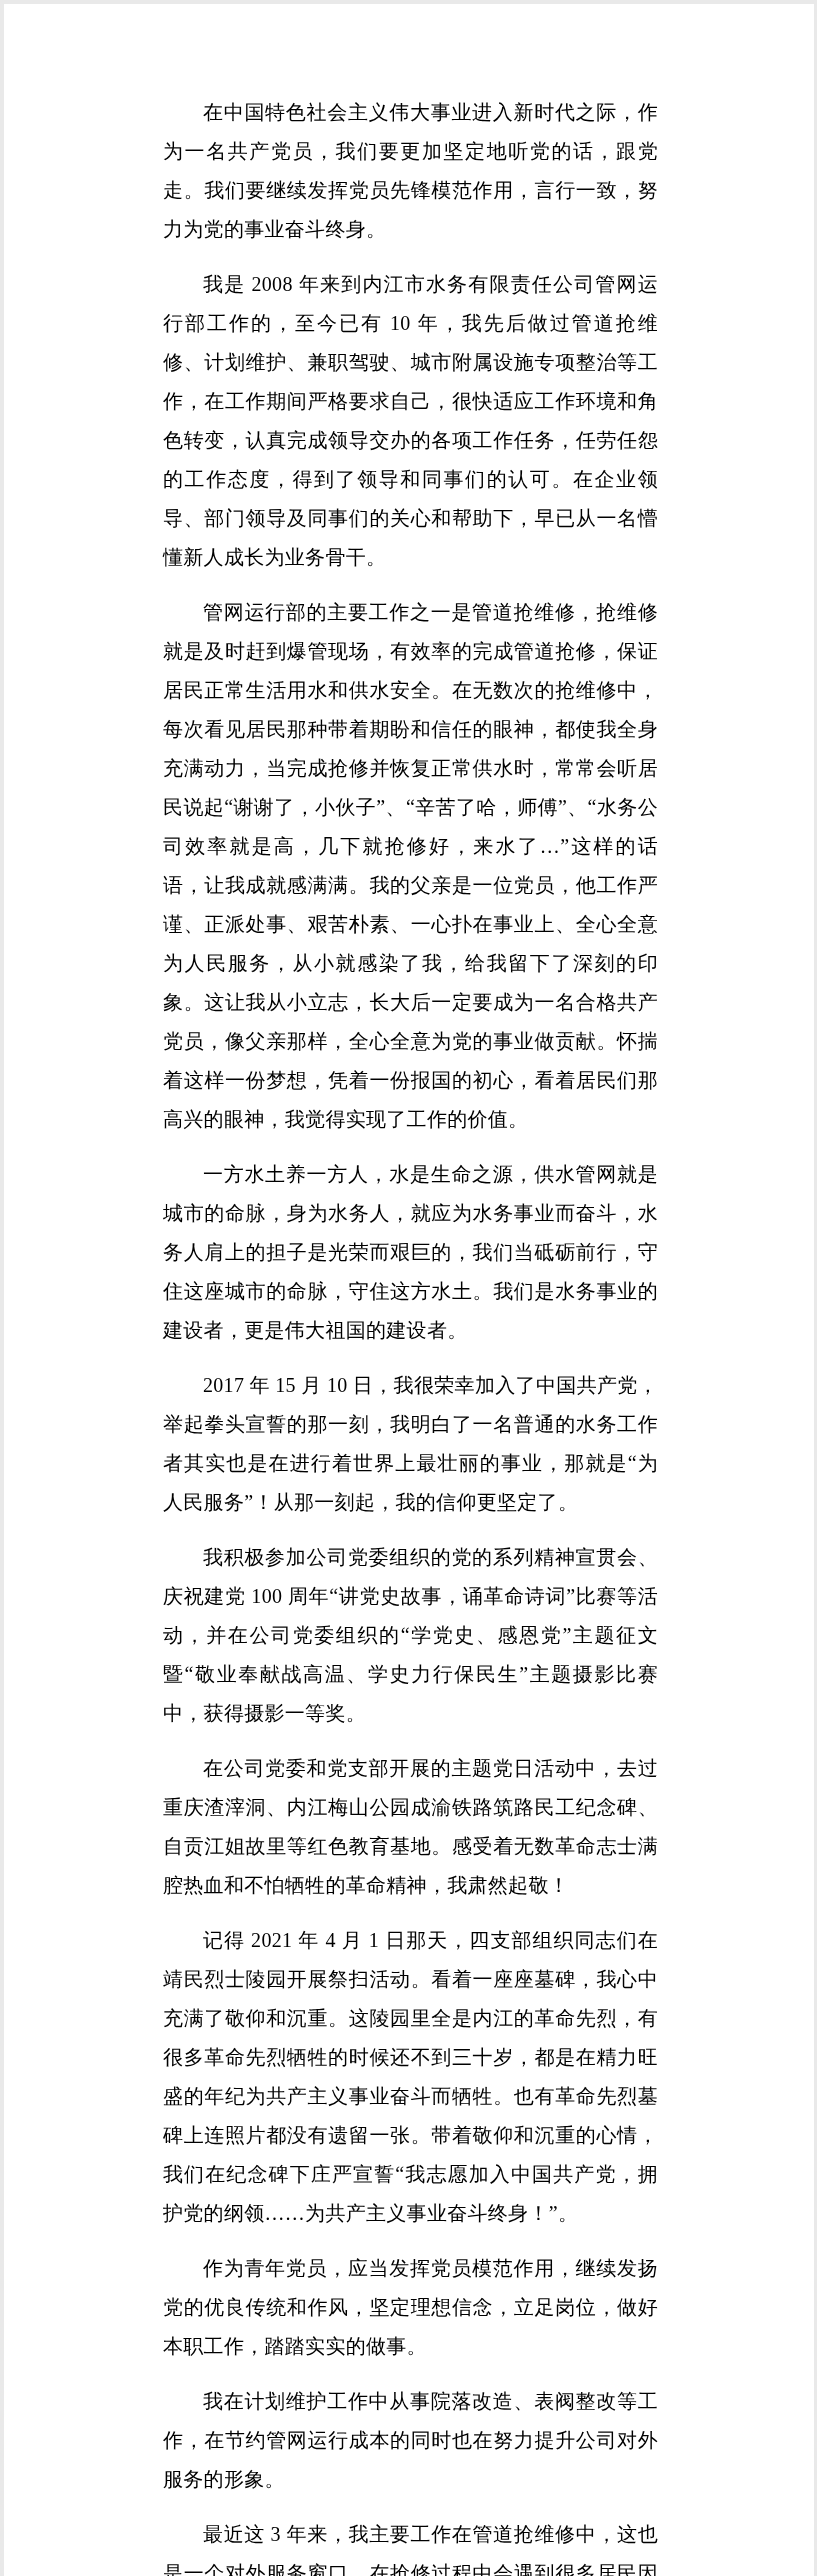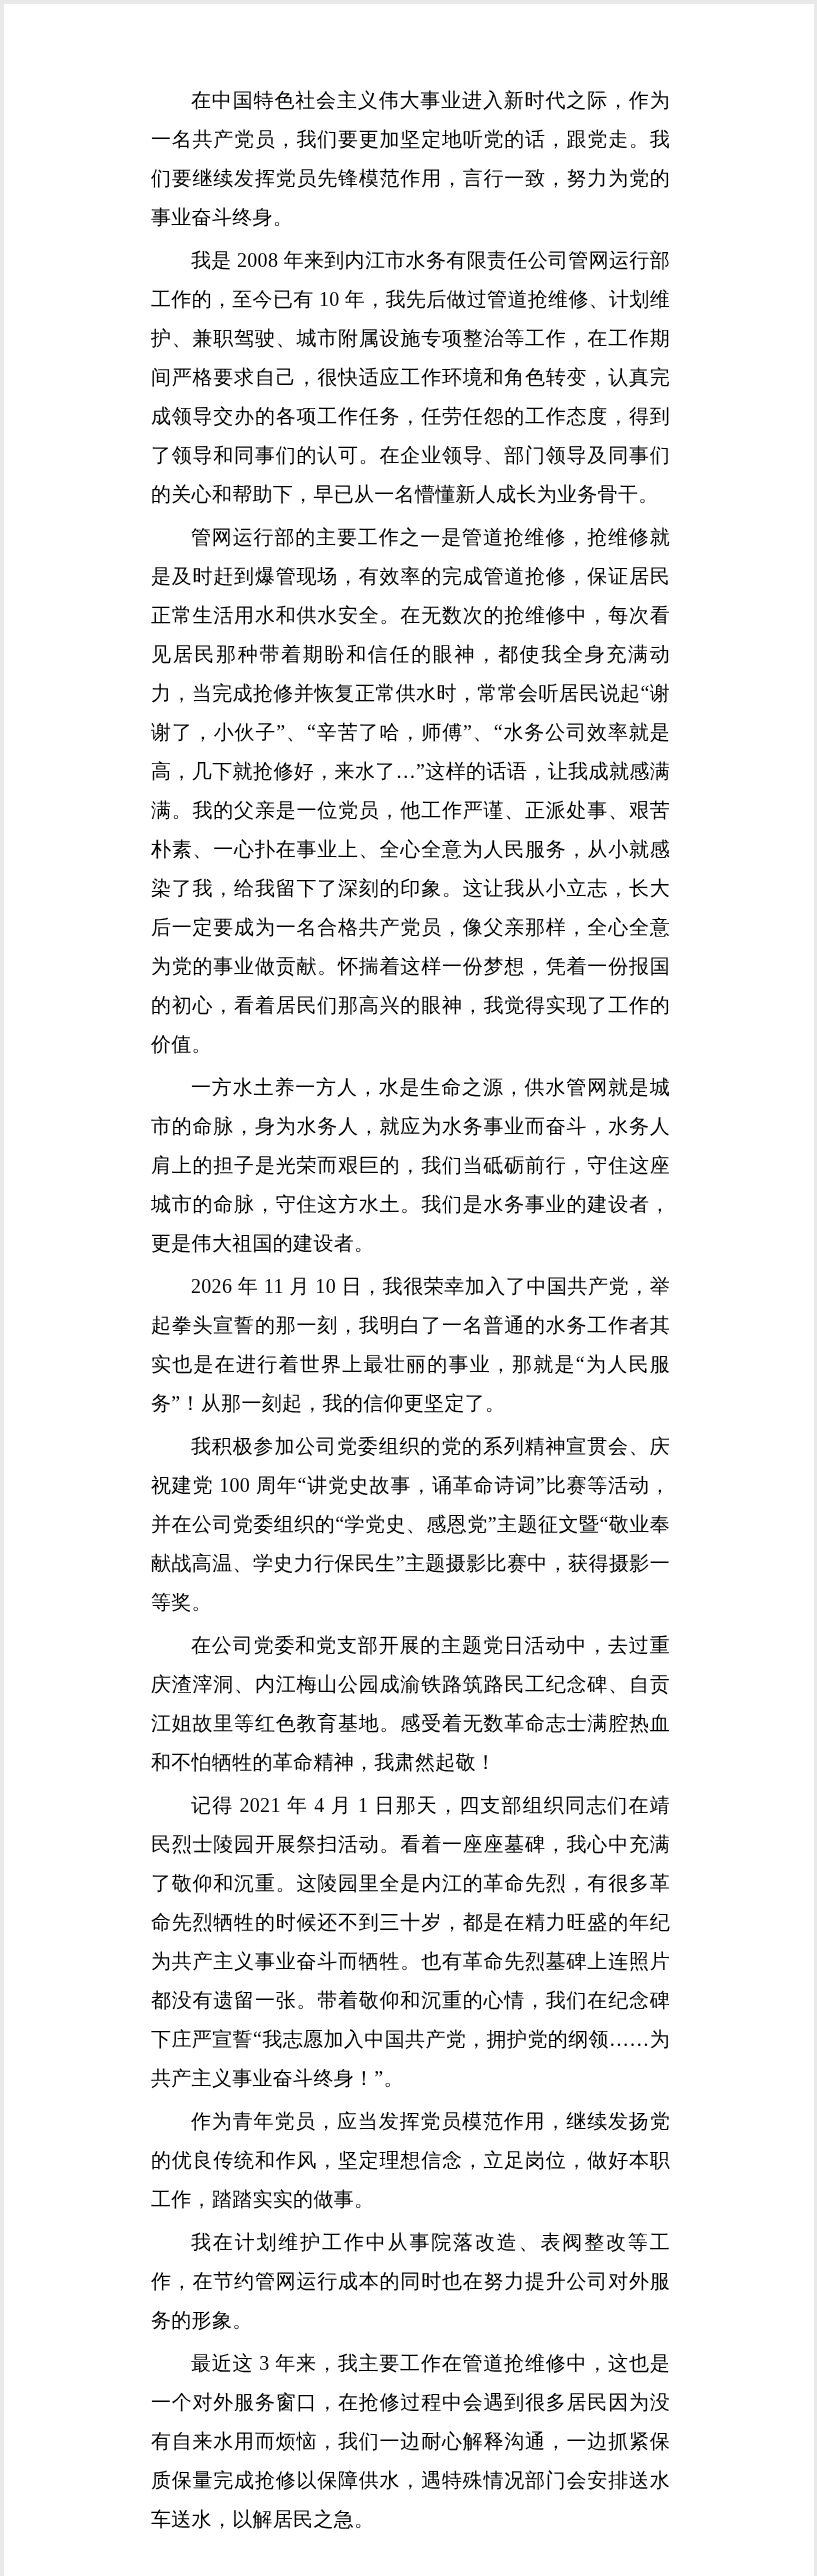--- a/index.html
+++ b/index.html
@@ -15,39 +15,39 @@
     background: #ffffff;
     border: 4.6px solid #e9e9e9;
     font-family: "Liberation Serif", "DejaVu Serif", serif;
     color: #000000;
     overflow: hidden;
   }
   .body-text {
     padding: 73px 140px 0 143px;
   }
   .body-text p {
-    margin: 4px;
+    margin: 16px;
     font-size: 20px;
     line-height: 39px;
     text-align: justify;
     text-indent: 2em;
     letter-spacing: 0.3px;
     word-break: break-all;
   }
 </style>
 </head>
 <body>
 
 <div class="page">
   <div class="body-text">
     <p>在中国特色社会主义伟大事业进入新时代之际，作为一名共产党员，我们要更加坚定地听党的话，跟党走。我们要继续发挥党员先锋模范作用，言行一致，努力为党的事业奋斗终身。</p>
     <p>我是 2008 年来到内江市水务有限责任公司管网运行部工作的，至今已有 10 年，我先后做过管道抢维修、计划维护、兼职驾驶、城市附属设施专项整治等工作，在工作期间严格要求自己，很快适应工作环境和角色转变，认真完成领导交办的各项工作任务，任劳任怨的工作态度，得到了领导和同事们的认可。在企业领导、部门领导及同事们的关心和帮助下，早已从一名懵懂新人成长为业务骨干。</p>
     <p>管网运行部的主要工作之一是管道抢维修，抢维修就是及时赶到爆管现场，有效率的完成管道抢修，保证居民正常生活用水和供水安全。在无数次的抢维修中，每次看见居民那种带着期盼和信任的眼神，都使我全身充满动力，当完成抢修并恢复正常供水时，常常会听居民说起“谢谢了，小伙子”、“辛苦了哈，师傅”、“水务公司效率就是高，几下就抢修好，来水了…”这样的话语，让我成就感满满。我的父亲是一位党员，他工作严谨、正派处事、艰苦朴素、一心扑在事业上、全心全意为人民服务，从小就感染了我，给我留下了深刻的印象。这让我从小立志，长大后一定要成为一名合格共产党员，像父亲那样，全心全意为党的事业做贡献。怀揣着这样一份梦想，凭着一份报国的初心，看着居民们那高兴的眼神，我觉得实现了工作的价值。</p>
     <p>一方水土养一方人，水是生命之源，供水管网就是城市的命脉，身为水务人，就应为水务事业而奋斗，水务人肩上的担子是光荣而艰巨的，我们当砥砺前行，守住这座城市的命脉，守住这方水土。我们是水务事业的建设者，更是伟大祖国的建设者。</p>
-    <p>2026 年 11 月 10 日，我很荣幸加入了中国共产党，举起拳头宣誓的那一刻，我明白了一名普通的水务工作者其实也是在进行着世界上最壮丽的事业，那就是“为人民服务”！从那一刻起，我的信仰更坚定了。</p>
+    <p>2017 年 15 月 10 日，我很荣幸加入了中国共产党，举起拳头宣誓的那一刻，我明白了一名普通的水务工作者其实也是在进行着世界上最壮丽的事业，那就是“为人民服务”！从那一刻起，我的信仰更坚定了。</p>
     <p>我积极参加公司党委组织的党的系列精神宣贯会、庆祝建党 100 周年“讲党史故事，诵革命诗词”比赛等活动，并在公司党委组织的“学党史、感恩党”主题征文暨“敬业奉献战高温、学史力行保民生”主题摄影比赛中，获得摄影一等奖。</p>
     <p>在公司党委和党支部开展的主题党日活动中，去过重庆渣滓洞、内江梅山公园成渝铁路筑路民工纪念碑、自贡江姐故里等红色教育基地。感受着无数革命志士满腔热血和不怕牺牲的革命精神，我肃然起敬！</p>
     <p>记得 2021 年 4 月 1 日那天，四支部组织同志们在靖民烈士陵园开展祭扫活动。看着一座座墓碑，我心中充满了敬仰和沉重。这陵园里全是内江的革命先烈，有很多革命先烈牺牲的时候还不到三十岁，都是在精力旺盛的年纪为共产主义事业奋斗而牺牲。也有革命先烈墓碑上连照片都没有遗留一张。带着敬仰和沉重的心情，我们在纪念碑下庄严宣誓“我志愿加入中国共产党，拥护党的纲领……为共产主义事业奋斗终身！”。</p>
     <p>作为青年党员，应当发挥党员模范作用，继续发扬党的优良传统和作风，坚定理想信念，立足岗位，做好本职工作，踏踏实实的做事。</p>
     <p>我在计划维护工作中从事院落改造、表阀整改等工作，在节约管网运行成本的同时也在努力提升公司对外服务的形象。</p>
     <p>最近这 3 年来，我主要工作在管道抢维修中，这也是一个对外服务窗口，在抢修过程中会遇到很多居民因为没有自来水用而烦恼，我们一边耐心解释沟通，一边抓紧保质保量完成抢修以保障供水，遇特殊情况部门会安排送水车送水，以解居民之急。</p>
 
   </div>
 </div>
 

